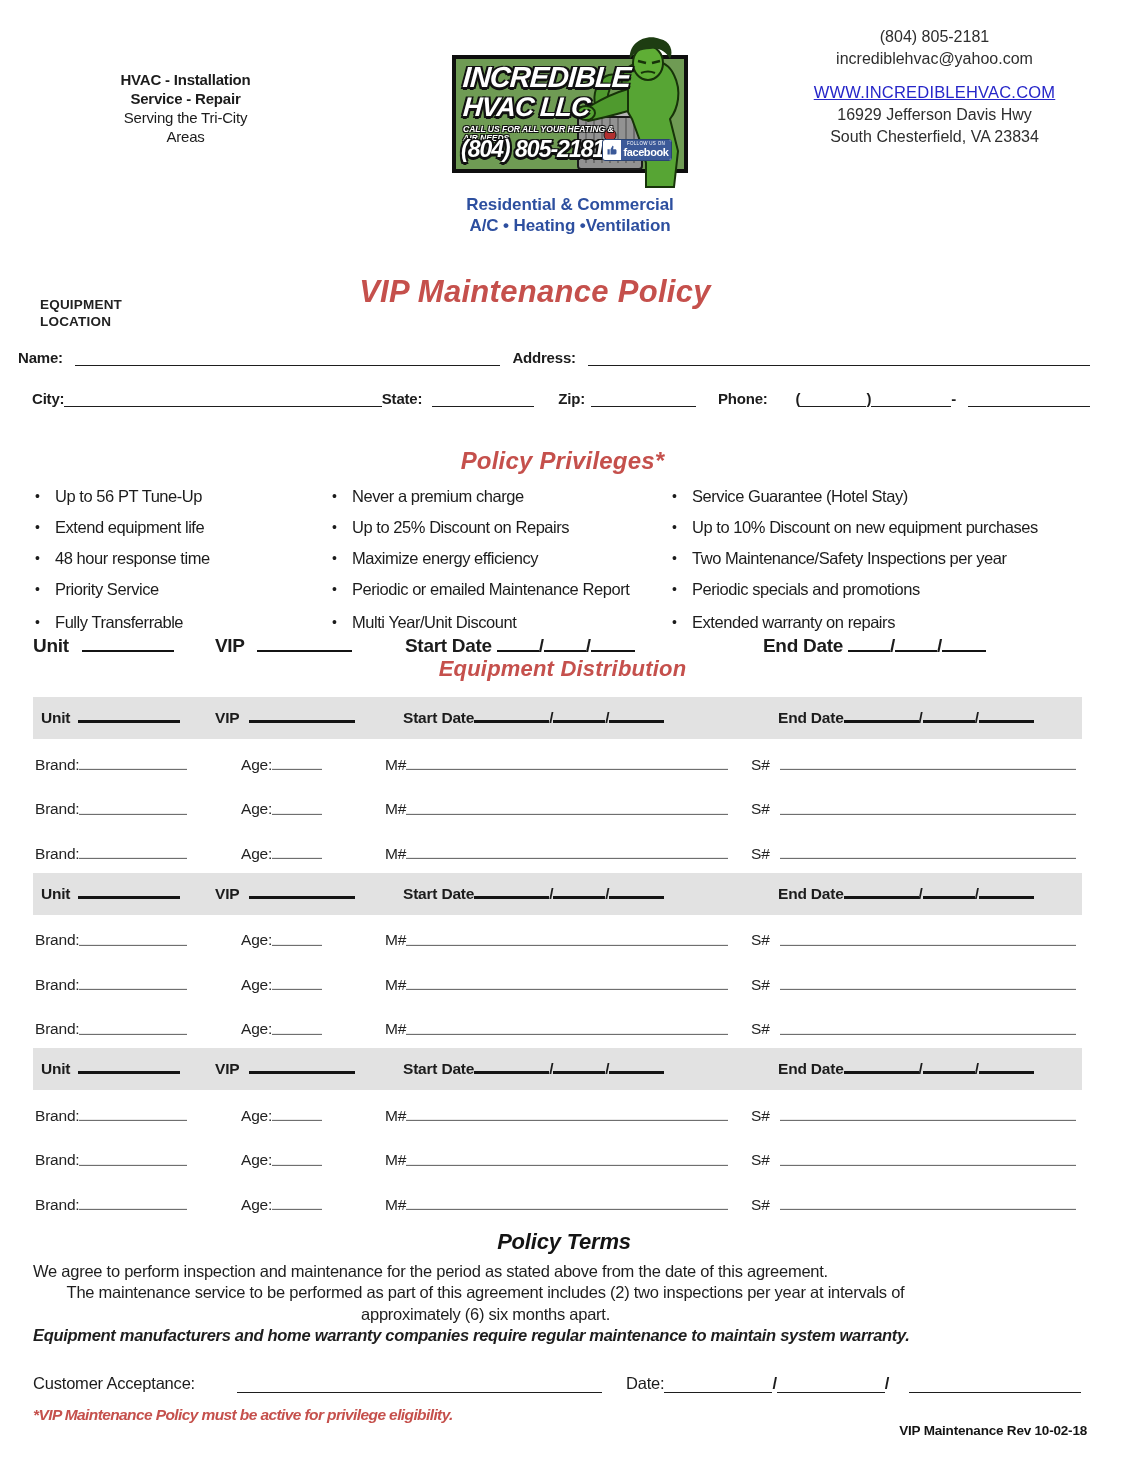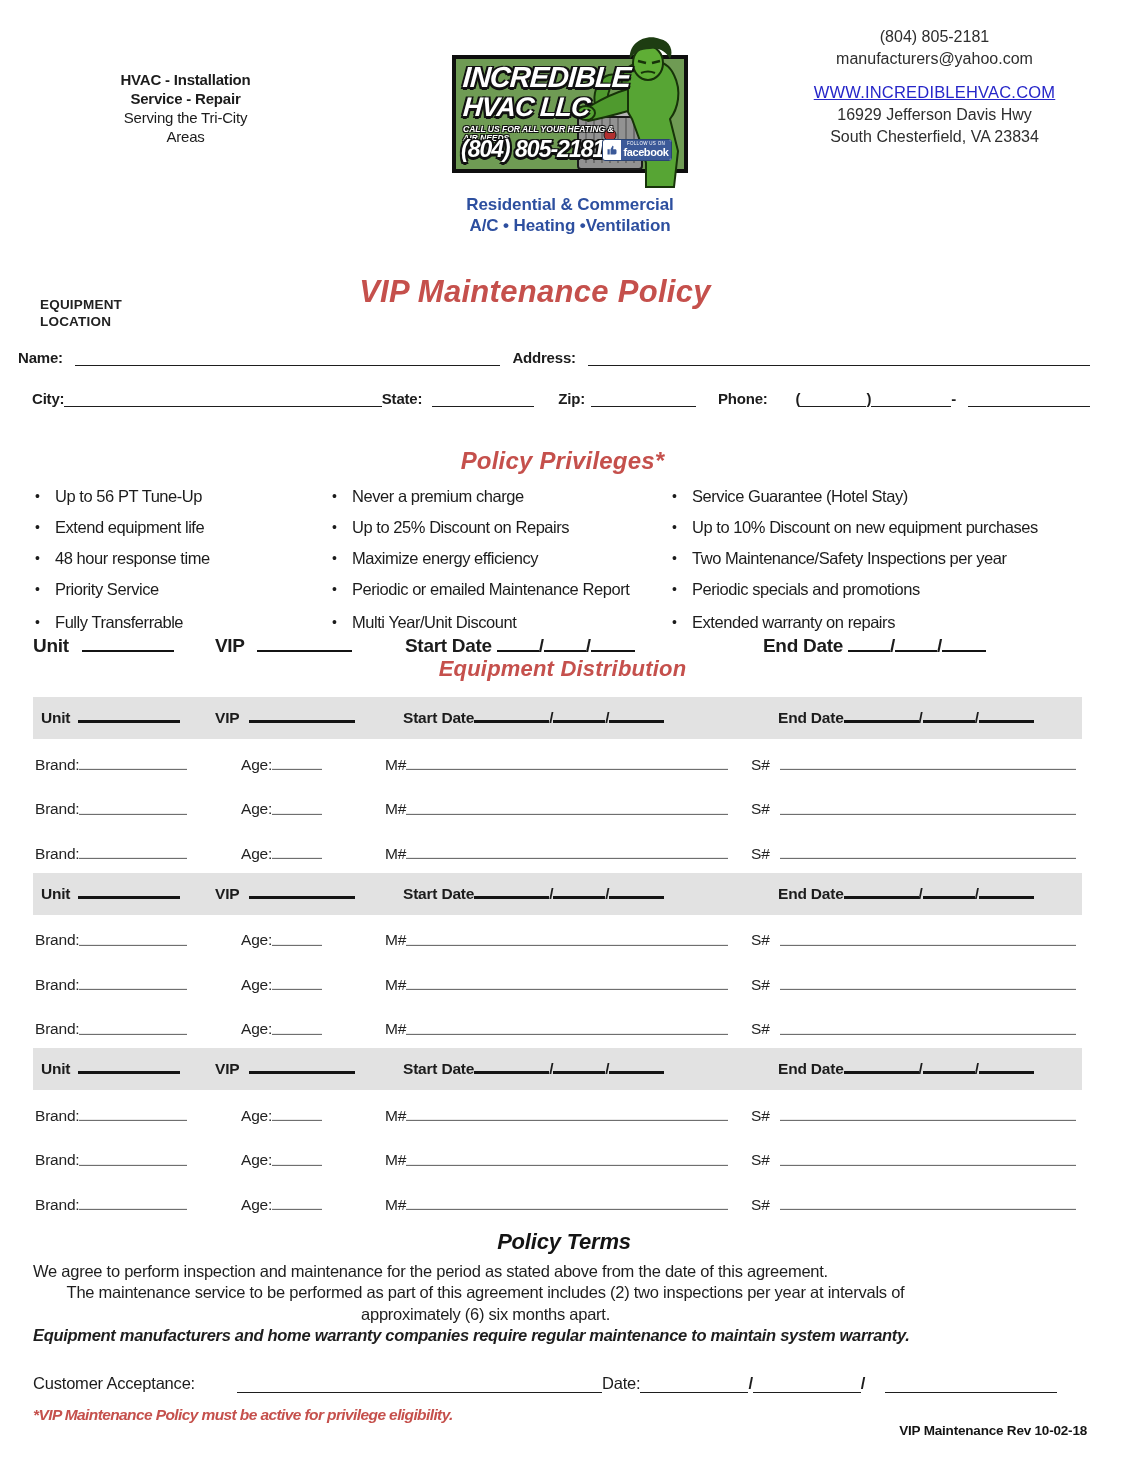--- a/index.html
+++ b/index.html
@@ -160,21 +160,21 @@
       </div>
       <div class="fb-right">
         <span class="fb-top">FOLLOW US ON</span>
         <span class="fb-bottom">facebook</span>
       </div>
     </div>
   </div>
 
   <div class="contact">
     <div>(804) 805-2181</div>
-    <div>manufacturers@yahoo.com</div>
+    <div>incrediblehvac@yahoo.com</div>
     <div class="gap"></div>
     <a class="site">WWW.INCREDIBLEHVAC.COM</a>
     <div>16929 Jefferson Davis Hwy</div>
     <div>South Chesterfield, VA 23834</div>
   </div>
 
   <div class="services">
     <div>Residential &amp; Commercial</div>
     <div>A/C • Heating •Ventilation</div>
   </div>
@@ -342,21 +342,21 @@
   <div class="terms">
     <h3>Policy Terms</h3>
     <p>We agree to perform inspection and maintenance for the period as stated above from the date of this agreement.</p>
     <p class="p2">The maintenance service to be performed as part of this agreement includes (2) two inspections per year at intervals of approximately (6) six months apart.</p>
     <p class="p3">Equipment manufacturers and home warranty companies require regular maintenance to maintain system warranty.</p>
   </div>
 
   <div class="accept">
     <span>Customer Acceptance:</span>
     <span class="fill" style="width:365px;margin-left:42px"></span>
-    <span style="">Date:</span>
+    <span style="margin-left:24px">Date:</span>
     <span class="fill" style="width:108px"></span>
     <span class="slash">/</span>
     <span class="fill" style="width:108px"></span>
     <span class="slash">/</span>
     <span class="fill" style="width:172px;margin-left:20px"></span>
   </div>
 
   <div class="note">*VIP Maintenance Policy must be active for privilege eligibility.</div>
   <div class="rev">VIP Maintenance Rev 10-02-18</div>
 

